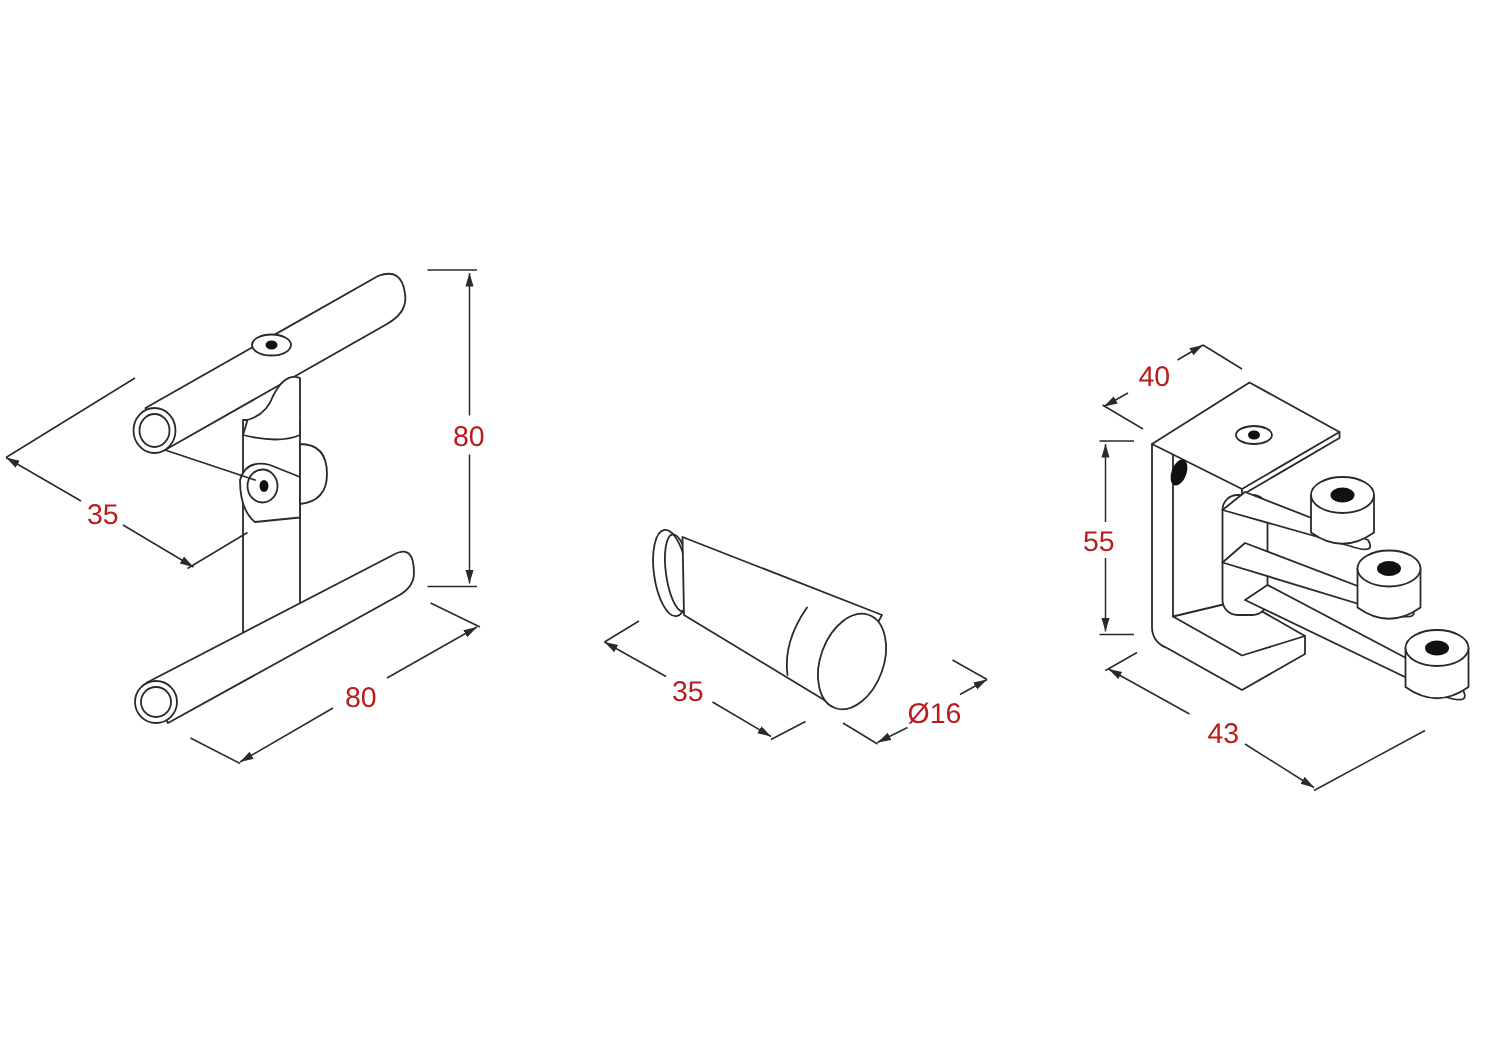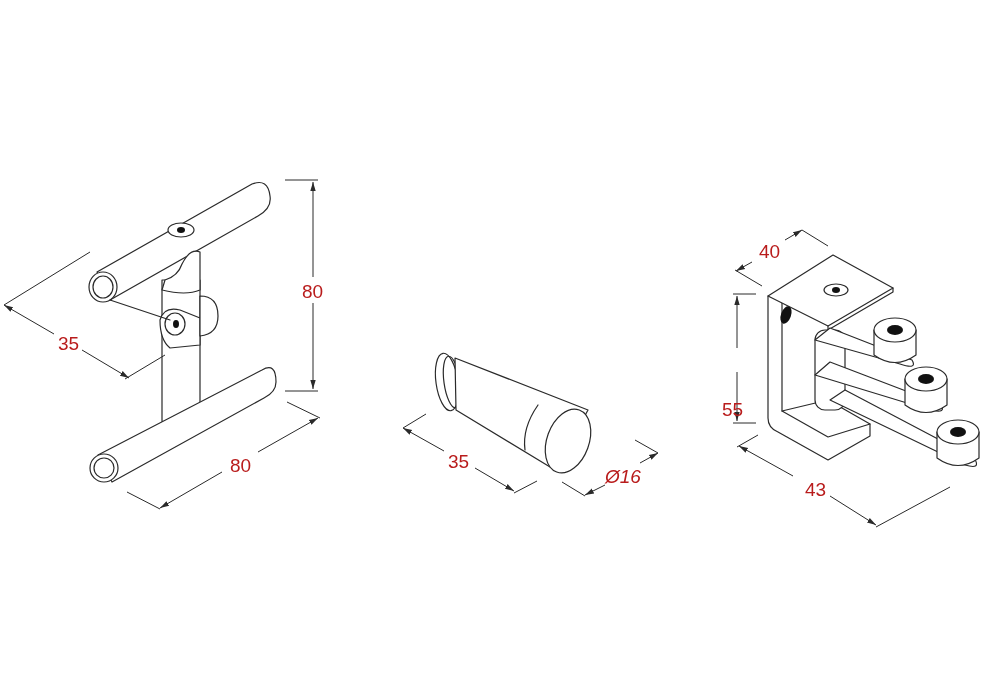--- a/index.html
+++ b/index.html
@@ -126,17 +126,17 @@
     <line class="dim" x1="739" y1="446" x2="793" y2="476" marker-start="url(#arr)"></line>
     <line class="dim" x1="830" y1="496" x2="876" y2="525" marker-end="url(#arr)"></line>
   </g>
 </svg>
 
 <span class="lbl" style="left:58px;top:334px;">35</span>
 <span class="lbl" style="left:230px;top:456px;">80</span>
 <span class="lbl" style="left:302px;top:282px;">80</span>
 
 <span class="lbl" style="left:448px;top:452px;">35</span>
-<span class="lbl" style="left:605px;top:467px;font-style:italic;">Ø16</span>
+<span class="lbl" style="left:605px;top:467px;">Ø16</span>
 
 <span class="lbl" style="left:759px;top:242px;">40</span>
-<span class="lbl" style="left:722px;top:352px;margin-top:48px;">55</span>
+<span class="lbl" style="left:722px;top:352px;">55</span>
 <span class="lbl" style="left:805px;top:480px;">43</span>
 
 </body></html>

